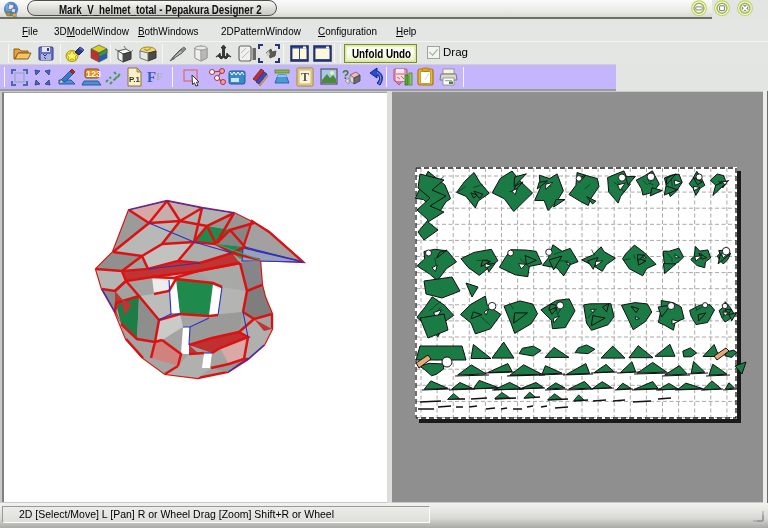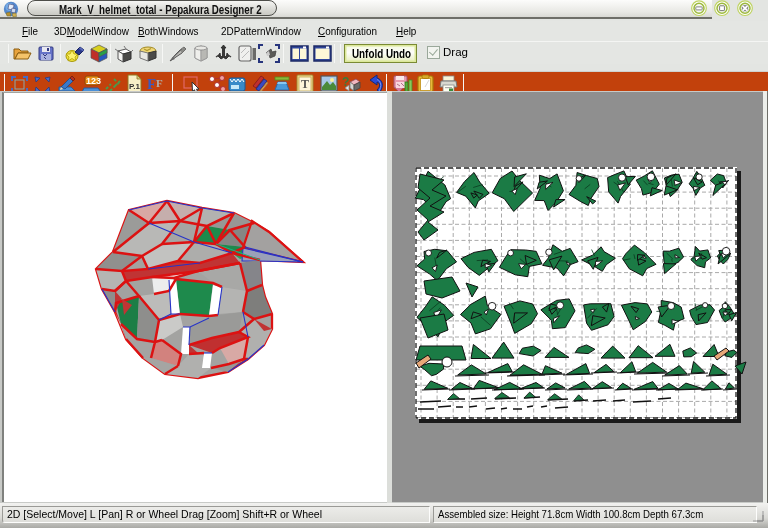--- a/index.html
+++ b/index.html
@@ -14,22 +14,22 @@
 background:linear-gradient(#f6f6f4,#dadad5 60%,#c9c9c3);color:#111;}
 #capsule span{position:absolute;left:31px;top:1px;font-size:13px;font-weight:bold;
 white-space:nowrap;transform:scaleX(0.75);transform-origin:0 0;}
 .wbtn{position:absolute;top:0px;}
 
 #menubar{position:absolute;left:0;top:21px;width:768px;height:20px;
 background:#e4e6e3;font-size:11px;color:#000;}
 #menubar span{position:absolute;top:4px;transform:scaleX(0.9);transform-origin:0 50%;white-space:nowrap;}
 
 #tb1{position:absolute;left:0;top:41px;width:768px;height:23px;background:#e4e6e3;border-top:1px solid #f4f5f3;}
-#tb2{position:absolute;left:0;top:64px;width:768px;height:27px;background:#c2410c;
-border-top:1px solid #cfd1ce;border-bottom:2px solid #9b9d9a;margin-top:7px;}
+#tb2{position:absolute;left:0;top:64px;width:616px;height:27px;background:#c4b5fd;
+border-top:1px solid #cfd1ce;border-bottom:2px solid #9b9d9a;}
 .icon{position:absolute;}
 .vsep{position:absolute;width:1px;background:#b9bbb8;border-right:1px solid #f6f7f5;}
 #unfoldbtn{position:absolute;left:344px;top:2px;width:73px;height:19px;
 border:1.5px solid #7a8a34;border-radius:0;
 background:linear-gradient(#f4f8e0,#fdfdfa 45%,#e7eebc);
 box-shadow:inset 0 0 0 1.5px #dce89a;
 color:#000;}
 #unfoldbtn span{position:absolute;left:7px;top:1.5px;font-size:12px;font-weight:bold;white-space:nowrap;
 transform:scaleX(0.82);transform-origin:0 0;}
 #autochk{position:absolute;left:427px;top:4px;width:13px;height:13px;border:1px solid #9aa89a;
@@ -42,21 +42,21 @@
 #left3d{position:absolute;left:2px;top:1px;width:385px;height:410px;background:#fff;
 border-left:2px solid #7f817e;border-top:1px solid #a2a4a1;}
 #splitter{position:absolute;left:387px;top:0;width:5px;height:412px;background:#dcdeda;}
 #right2d{position:absolute;left:392px;top:1px;width:371px;height:410px;background:#8f8f8f;}
 #rframe{position:absolute;left:763px;top:0;width:5px;height:412px;background:#eceeea;border-right:1px solid #6e6e68;}
 
 #statusbar{position:absolute;left:0;top:503px;width:768px;height:25px;
 background:linear-gradient(#f2f2f0,#d9d9d5 60%,#a9a9a5);}
 .sbox{position:absolute;top:3px;height:17px;border:1px solid #9a9a96;border-bottom-color:#fdfdfc;
 border-right-color:#fdfdfc;font-size:10.5px;color:#000;line-height:15px;
-background:linear-gradient(#ecece9,#dededa);padding-left:4px;white-space:nowrap;overflow:hidden;}
+background:linear-gradient(#ecece9,#dededa);padding-left:16px;white-space:nowrap;overflow:hidden;}
 </style></head>
 <body>
 <div id="win">
 <div id="titlebar">
 <svg id="appicon" width="17" height="17">
 <circle cx="8" cy="8" r="7.2" fill="#5588cc"></circle>
 <circle cx="6.5" cy="6" r="4" fill="#7db2e8" opacity="0.8"></circle>
 <path d="M6 3 L11 4 L10 9 L5 8 Z" fill="#e8eef8" stroke="#336" stroke-width="0.5"></path>
 <path d="M9 7 L13 8 L12 12 L8 11 Z" fill="#cfdcf0" stroke="#336" stroke-width="0.5"></path>
 <path d="M3 12 L7 11 L8 15 L4 15 Z" fill="#b8902e" stroke="#663" stroke-width="0.5"></path>
@@ -692,18 +692,17 @@
 <line x1="527" y1="407" x2="533" y2="406" stroke="#111" stroke-width="1.5"></line>
 <line x1="541" y1="407" x2="547" y2="406" stroke="#111" stroke-width="1.5"></line>
 <line x1="555" y1="408" x2="568" y2="407" stroke="#111" stroke-width="1.5"></line>
 
 </svg>
 </div>
 <div id="rframe"></div>
 </div>
 <div id="statusbar">
 <div class="sbox" style="left:2px;width:428px;border-radius:0 0 0 3px;">2D [Select/Move] L [Pan] R or Wheel Drag [Zoom] Shift+R or Wheel</div>
-<div class="sbox" style="left:433px;width:324px;"><span style="display:inline-block;transform:scaleX(0.92);transform-origin:0 50%;white-space:nowrap;">Assembled size: Height 71.8cm Width 100.8cm Depth 67.3cm</span></div>
 <svg style="position:absolute;right:3px;top:6px" width="14" height="14">
 <path d="M12 2 L12 12 L2 12" fill="none" stroke="#999" stroke-width="1"></path>
 <path d="M12 6 L12 12 L6 12" fill="none" stroke="#888" stroke-width="1"></path>
 </svg>
 </div>
 </div>
 </body></html>

